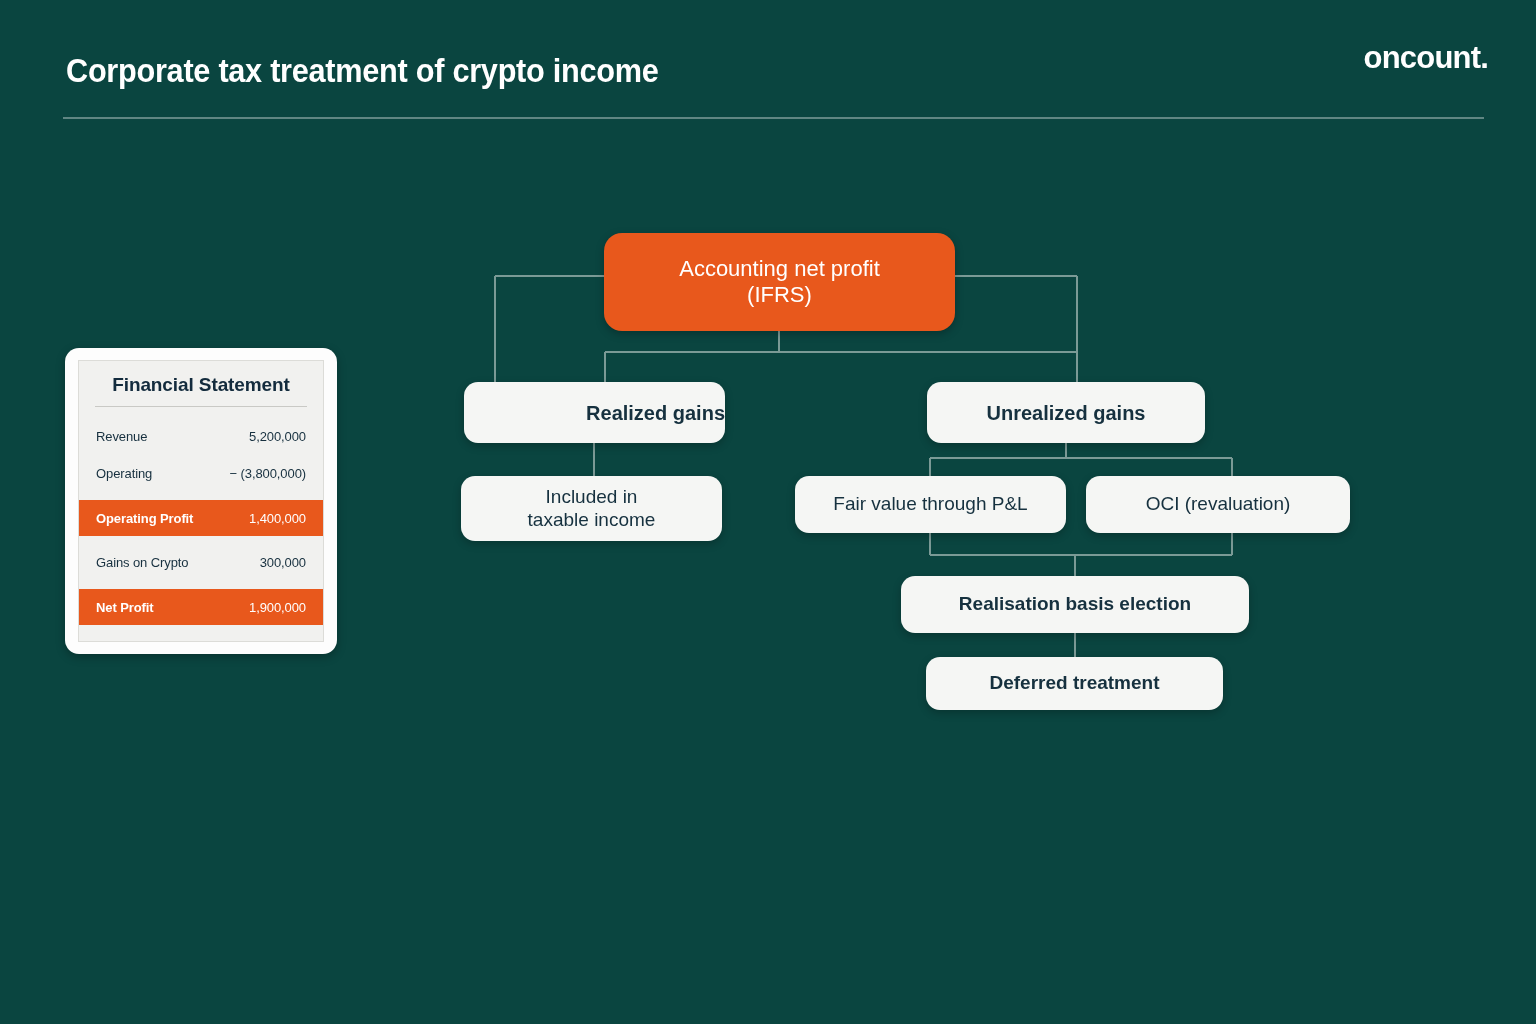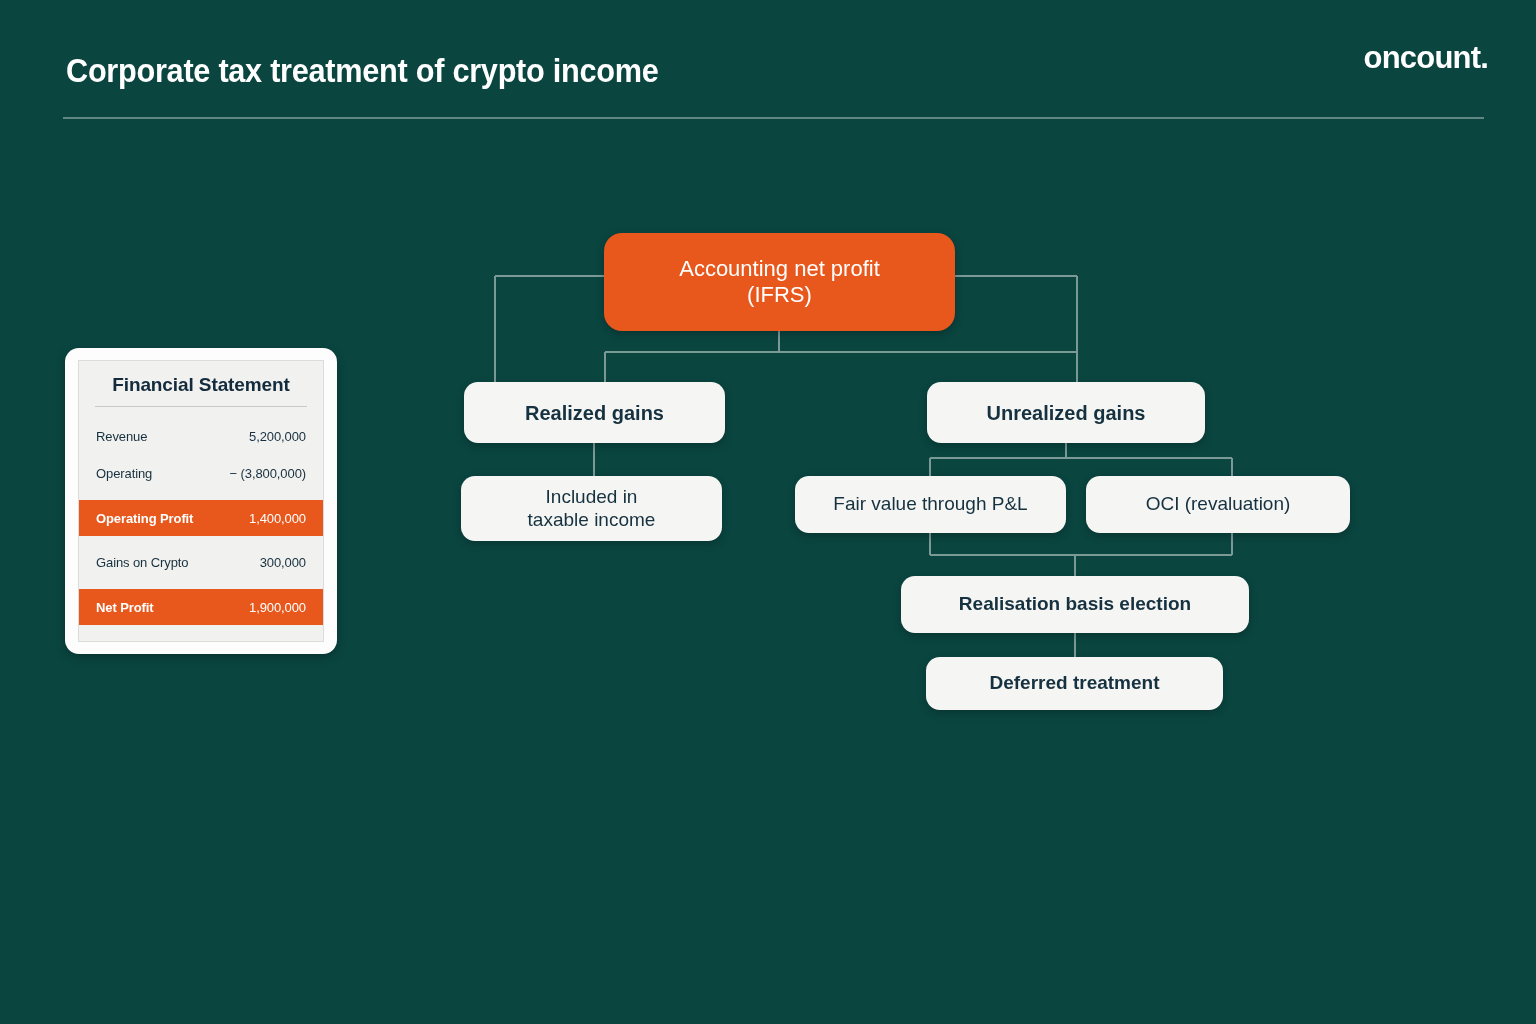--- a/index.html
+++ b/index.html
@@ -143,21 +143,21 @@
     border-radius: 18px;
     box-shadow: 0 3px 9px rgba(0,0,0,0.26);
   }
   .node.white {
     background: #f5f6f4;
     color: #16313f;
     box-shadow: 0 3px 8px rgba(0,0,0,0.24);
   }
   .node.bold { font-weight: 700; }
   .n-root   { left: 604px; top: 221px; width: 351px; height: 98px; }
-  .n-real   { left: 464px; top: 370px; width: 261px; height: 61px; font-size: 20px; }
+  .n-real   { left: 464px; top: 370px; width: 261px; height: 61px; font-size: 20px; justify-content: flex-end; }
   .n-incl   { left: 461px; top: 464px; width: 261px; height: 65px; font-size: 19px; }
   .n-unreal { left: 927px; top: 370px; width: 278px; height: 61px; font-size: 20px; }
   .n-fv     { left: 795px; top: 464px; width: 271px; height: 57px; font-size: 19px; }
   .n-oci    { left: 1086px; top: 464px; width: 264px; height: 57px; font-size: 19px; }
   .n-rbe    { left: 901px; top: 564px; width: 348px; height: 57px; font-size: 19px; }
   .n-def    { left: 926px; top: 645px; width: 297px; height: 53px; font-size: 19px; }
 </style>
 </head>
 <body>
 

